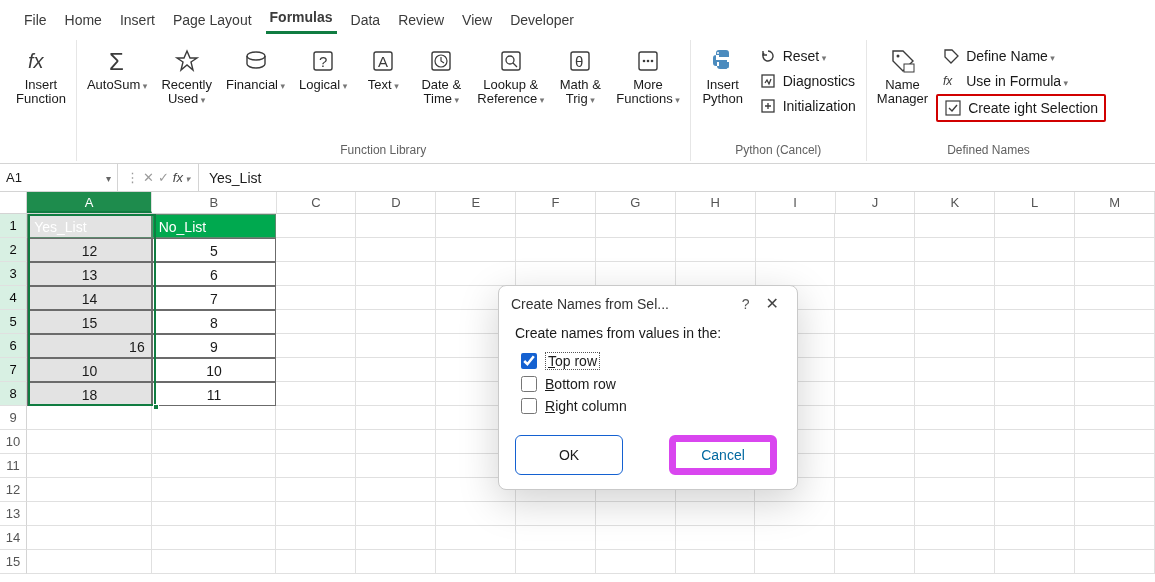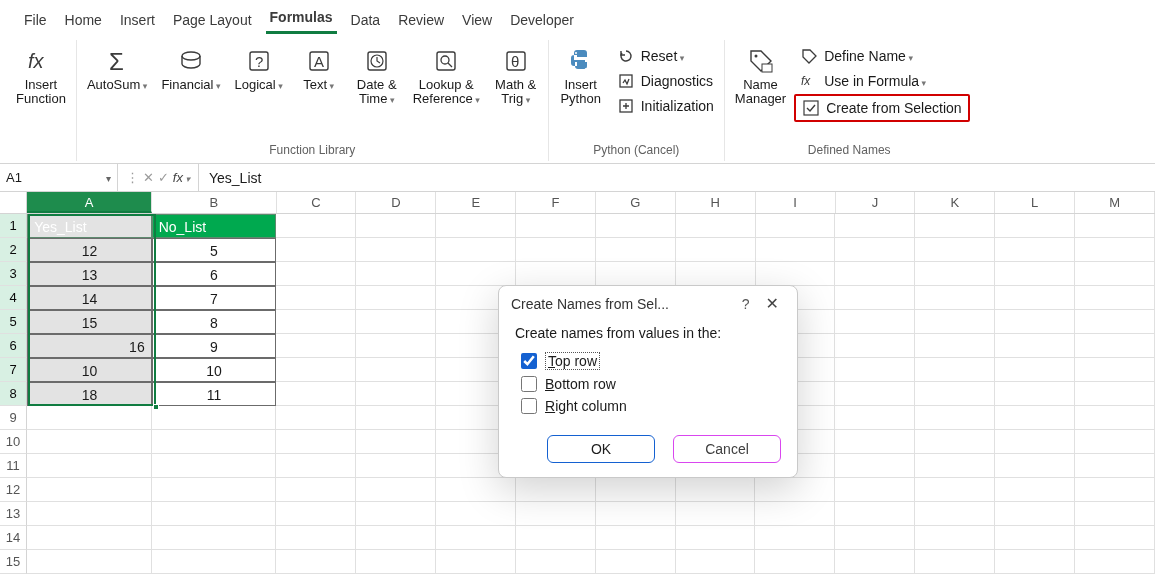--- a/index.html
+++ b/index.html
@@ -247,33 +247,33 @@
     padding: 3px 0 3px 6px;
   }
   .dlg-body input[type=checkbox] {
     width:16px;height:16px;accent-color:#1461d1;
   }
   .chk-label .u { text-decoration: underline; }
   .focus-box { border:1px dotted #555; padding:0 2px; }
   .dlg-buttons {
     display:flex;
     gap:18px;
-    justify-content:flex-end;
+    justify-content:flex-start;
     padding: 8px 16px 14px 16px;
   }
   .dlg-buttons button {
     width: 108px;
     padding: 5px 0;
     border-radius: 6px;
     background:#fff;
     font-size:14px;
     cursor:pointer;
   }
   .dlg-buttons button.ok { border:1.5px solid #1461d1; color:#1d1d1d; }
-  .dlg-buttons button.cancel { border:1px solid #d946ef; color:#404040; }
+  .dlg-buttons button.cancel { border:7px solid #d946ef; color:#0369a1;margin-left:28px; }
 
   svg { display:block; }
 </style>
 </head>
 <body>
 
 <div class="ribbon-tabs" id="ribbon-tabs">
     <div class="tab">File</div>
     <div class="tab">Home</div>
     <div class="tab">Insert</div>
@@ -308,20 +308,29 @@
         <div class="icon-slot">
           <svg width="26" height="26">
               <text x="5" y="22" font-size="24" fill="#3b3b3b">Σ</text>
             </svg>
         </div>
         <div class="lab caret">AutoSum</div>
       </div>
       <div class="big-btn">
         <div class="icon-slot">
           <svg width="26" height="26">
+              <path d="M13 3l3 7h7l-6 4 2 8-6-5-6 5 2-8-6-4h7z" fill="none" stroke="#3b3b3b" stroke-width="1.4"></path>
+            </svg>
+        </div>
+        <div class="lab caret">Recently
+Used</div>
+      </div>
+      <div class="big-btn">
+        <div class="icon-slot">
+          <svg width="26" height="26">
               <ellipse cx="13" cy="8" rx="9" ry="4" fill="none" stroke="#3b3b3b" stroke-width="1.4"></ellipse>
               <path d="M4 8v8c0 2 4 4 9 4s9-2 9-4V8" fill="none" stroke="#3b3b3b" stroke-width="1.4"></path>
             </svg>
         </div>
         <div class="lab caret">Financial</div>
       </div>
       <div class="big-btn">
         <div class="icon-slot">
           <svg width="26" height="26">
               <rect x="4" y="4" width="18" height="18" rx="2" fill="none" stroke="#3b3b3b" stroke-width="1.4"></rect>
@@ -363,20 +372,32 @@
       </div>
       <div class="big-btn">
         <div class="icon-slot">
           <svg width="26" height="26">
               <rect x="4" y="4" width="18" height="18" rx="2" fill="none" stroke="#3b3b3b" stroke-width="1.4"></rect>
               <text x="8" y="19" font-size="15" fill="#3b3b3b">θ</text>
             </svg>
         </div>
         <div class="lab caret">Math &amp;
 Trig</div>
+      </div>
+      <div class="big-btn">
+        <div class="icon-slot">
+          <svg width="26" height="26">
+              <rect x="4" y="4" width="18" height="18" rx="2" fill="none" stroke="#3b3b3b" stroke-width="1.4"></rect>
+              <circle cx="9" cy="13" r="1.3" fill="#3b3b3b"></circle>
+              <circle cx="13" cy="13" r="1.3" fill="#3b3b3b"></circle>
+              <circle cx="17" cy="13" r="1.3" fill="#3b3b3b"></circle>
+            </svg>
+        </div>
+        <div class="lab caret">More
+Functions</div>
       </div>
     </div>
     <div class="group-label">Function Library</div>
   </div>
 
   <div class="group">
     <div class="group-row">
       <div class="big-btn">
         <div class="icon-slot">
           <svg width="28" height="28">
@@ -451,21 +472,21 @@
           </span>
           <span class="caret">Use in Formula</span>
         </div>
         <div class="small-btn highlighted">
           <span class="icon-mini">
             <svg width="16" height="16">
                 <rect x="1" y="1" width="14" height="14" fill="none" stroke="#3b3b3b" stroke-width="1.2"></rect>
                 <path d="M4 8l3 3 5-6" fill="none" stroke="#3b3b3b" stroke-width="1.4"></path>
               </svg>
           </span>
-          <span>Create from Selection</span>
+          <span>Create ight Selection</span>
         </div>
       </div>
     </div>
     <div class="group-label">Defined Names</div>
   </div>
 
 </div>
 
 <div class="formula-bar">
   <div class="name-box">

